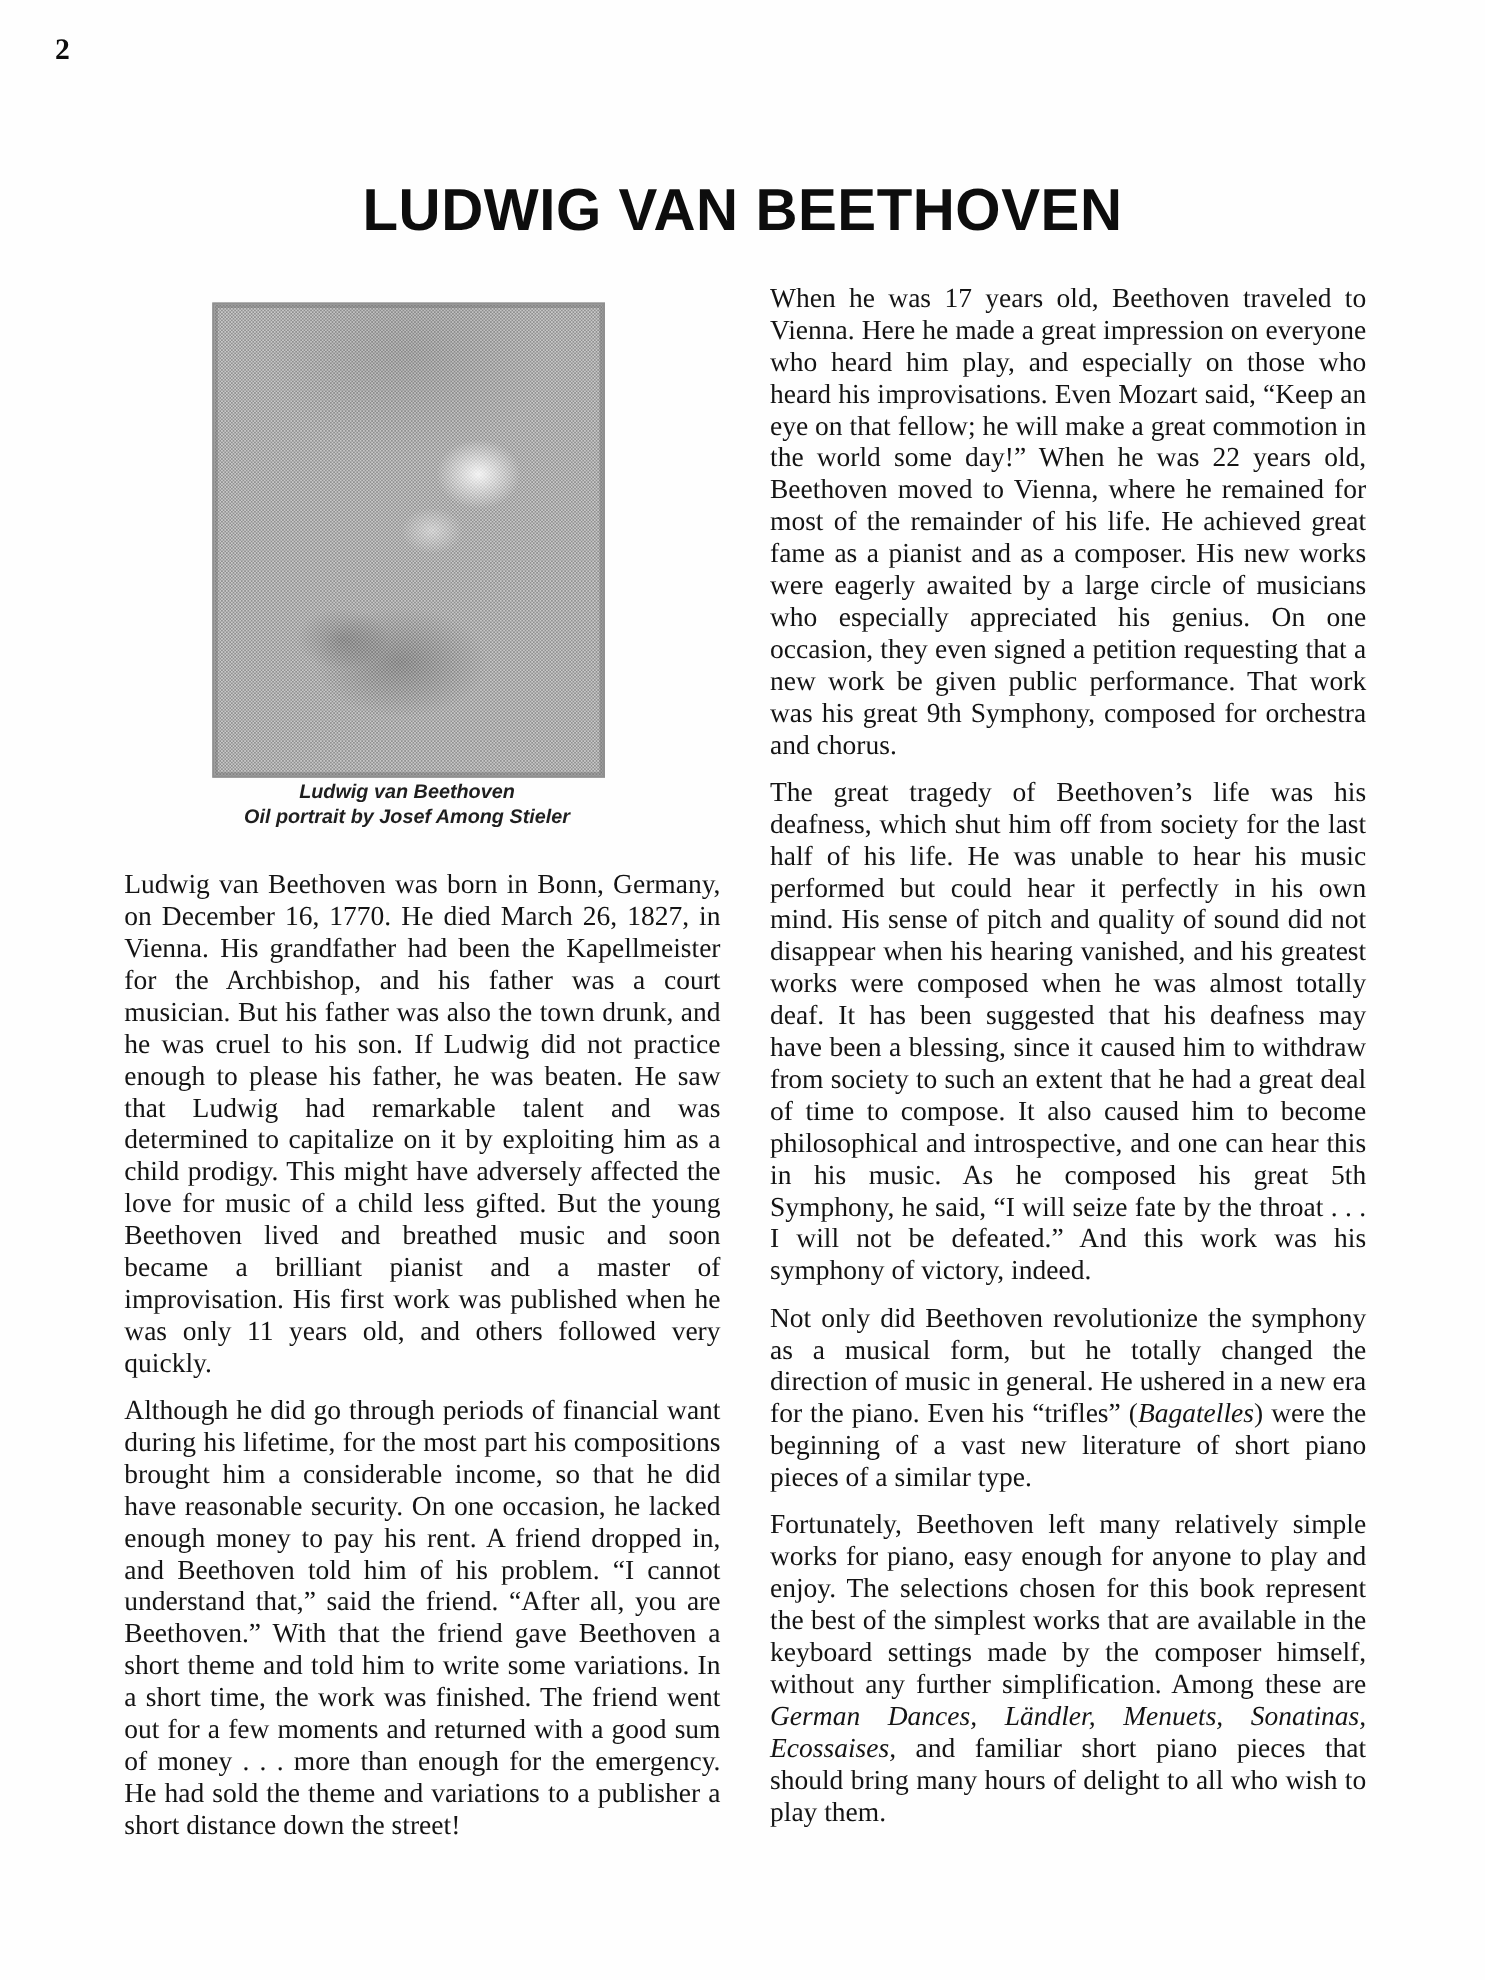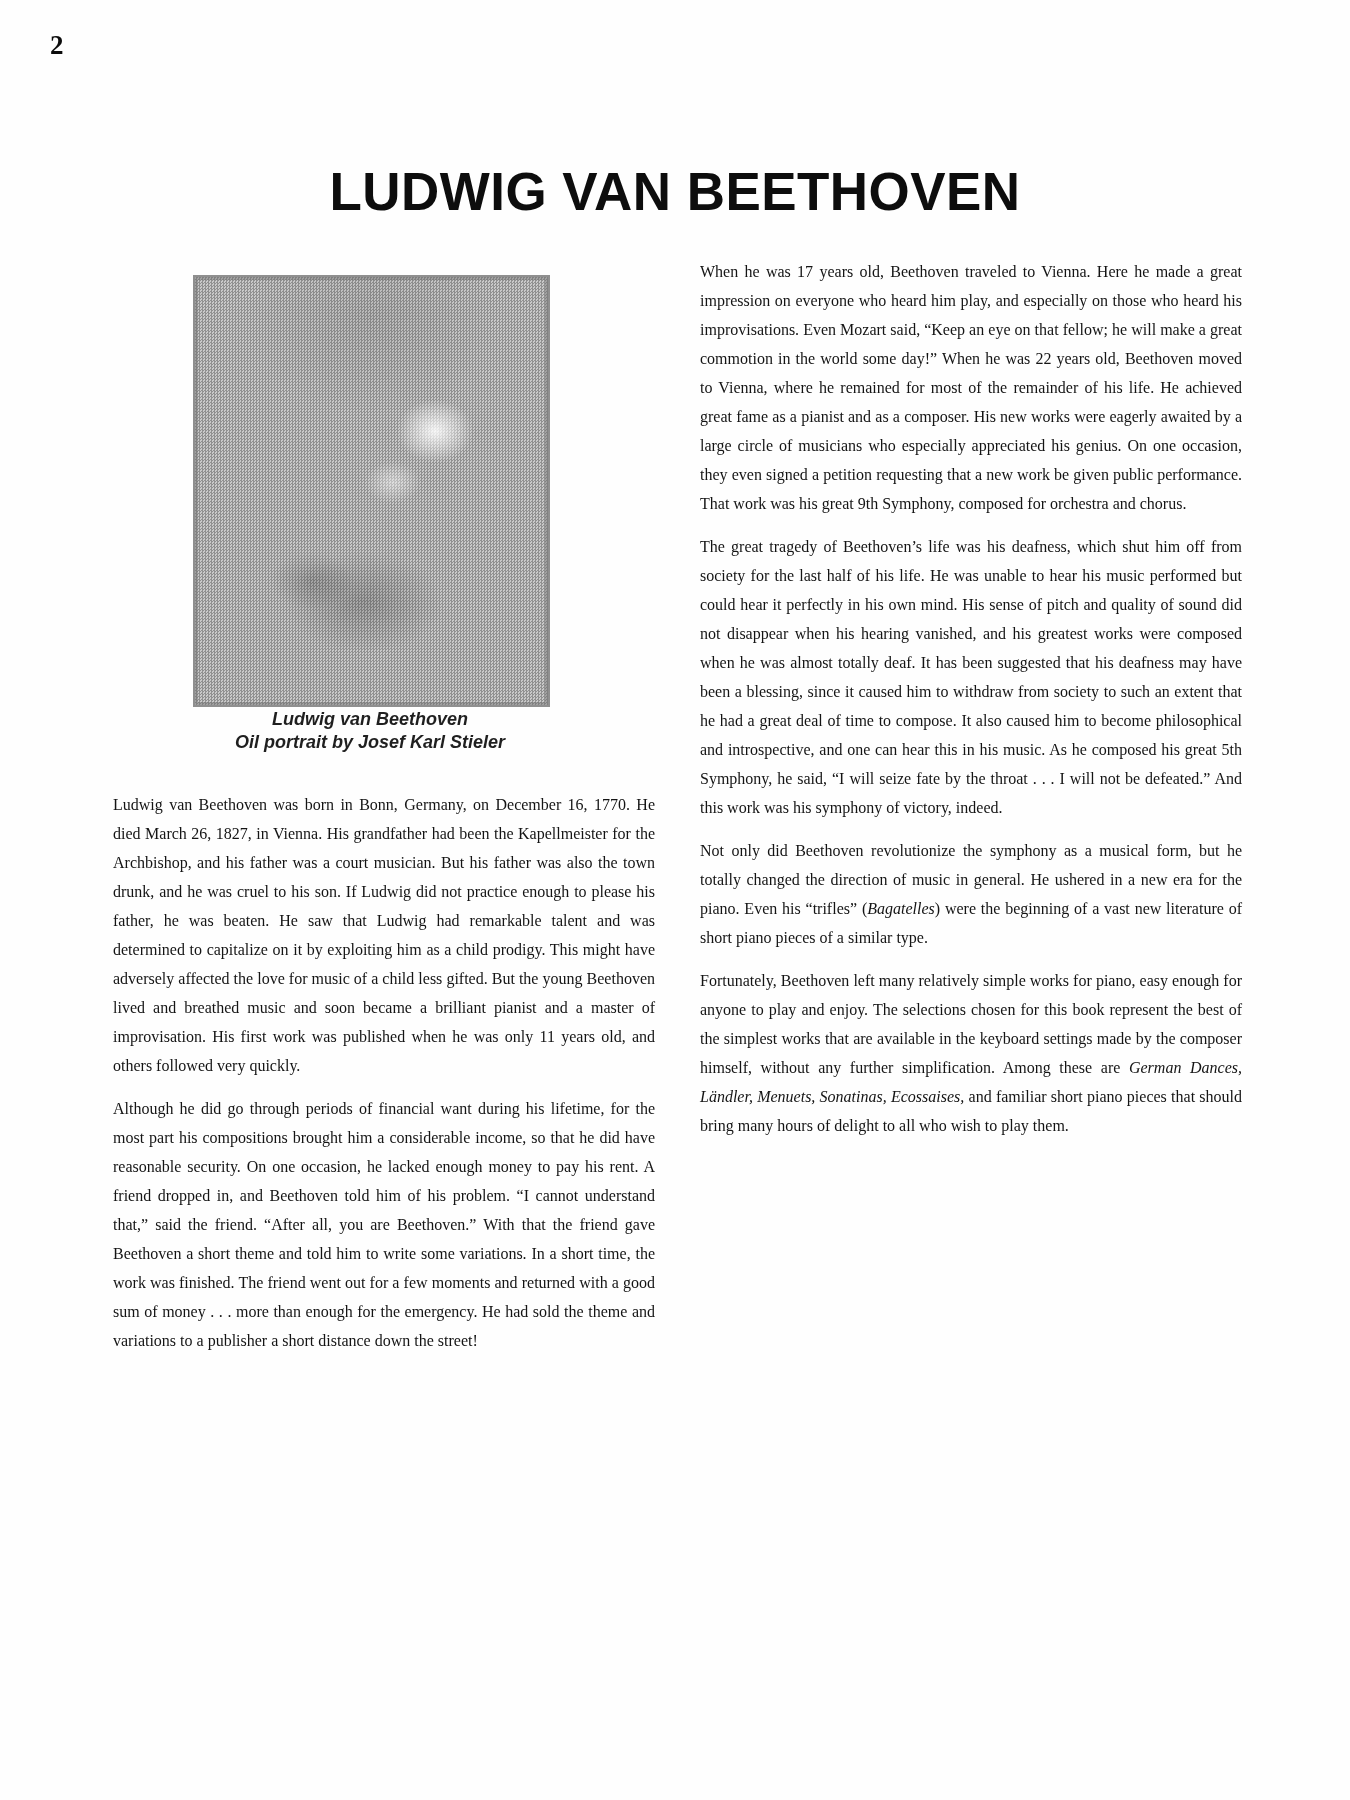--- a/index.html
+++ b/index.html
@@ -67,21 +67,21 @@
     font-style: italic;
     font-weight: 700;
     font-size: 18px;
     line-height: 23px;
     color: #1f1f1f;
   }
   .col {
     position: absolute;
     width: 542px;
     text-align: justify;
-    font-size: 16px;
+    font-size: 25px;
     line-height: 29px;
     color: #141414;
   }
   .col-left  { left: 113px; top: 790px; }
   .col-right { left: 700px; top: 257px; }
   .col p {
     margin: 0 0 14px 0;
   }
   .col p i {
     font-style: italic;
@@ -93,21 +93,21 @@
 <div id="page">
 
   <div class="page-number">2</div>
 
   <h1 class="page-title">LUDWIG VAN BEETHOVEN</h1>
 
   <div class="portrait"></div>
 
   <div class="portrait-caption">
     <div>Ludwig van Beethoven</div>
-    <div>Oil portrait by Josef Karl Stieler</div>
+    <div>Oil portrait by Josef Among Stieler</div>
   </div>
 
   <div class="col col-left">
       <p><span>Ludwig van Beethoven was born in Bonn, Germany, on December 16, 1770. He died March 26, 1827, in Vienna. His grandfather had been the Kapellmeister for the Archbishop, and his father was a court musician. But his father was also the town drunk, and he was cruel to his son. If Ludwig did not practice enough to please his father, he was beaten. He saw that Ludwig had remarkable talent and was determined to capitalize on it by exploiting him as a child prodigy. This might have adversely affected the love for music of a child less gifted. But the young Beethoven lived and breathed music and soon became a brilliant pianist and a master of improvisation. His first work was published when he was only 11 years old, and others followed very quickly.</span></p>
       <p><span>Although he did go through periods of financial want during his lifetime, for the most part his compositions brought him a considerable income, so that he did have reasonable security. On one occasion, he lacked enough money to pay his rent. A friend dropped in, and Beethoven told him of his problem. “I cannot understand that,” said the friend. “After all, you are Beethoven.” With that the friend gave Beethoven a short theme and told him to write some variations. In a short time, the work was finished. The friend went out for a few moments and returned with a good sum of money . . . more than enough for the emergency. He had sold the theme and variations to a publisher a short distance down the street!</span></p>
     </div>
 
   <div class="col col-right">
       <p><span>When he was 17 years old, Beethoven traveled to Vienna. Here he made a great impression on everyone who heard him play, and especially on those who heard his improvisations. Even Mozart said, “Keep an eye on that fellow; he will make a great commotion in the world some day!” When he was 22 years old, Beethoven moved to Vienna, where he remained for most of the remainder of his life. He achieved great fame as a pianist and as a composer. His new works were eagerly awaited by a large circle of musicians who especially appreciated his genius. On one occasion, they even signed a petition requesting that a new work be given public performance. That work was his great 9th Symphony, composed for orchestra and chorus.</span></p>
       <p><span>The great tragedy of Beethoven’s life was his deafness, which shut him off from society for the last half of his life. He was unable to hear his music performed but could hear it perfectly in his own mind. His sense of pitch and quality of sound did not disappear when his hearing vanished, and his greatest works were composed when he was almost totally deaf. It has been suggested that his deafness may have been a blessing, since it caused him to withdraw from society to such an extent that he had a great deal of time to compose. It also caused him to become philosophical and introspective, and one can hear this in his music. As he composed his great 5th Symphony, he said, “I will seize fate by the throat . . . I will not be defeated.” And this work was his symphony of victory, indeed.</span></p>

